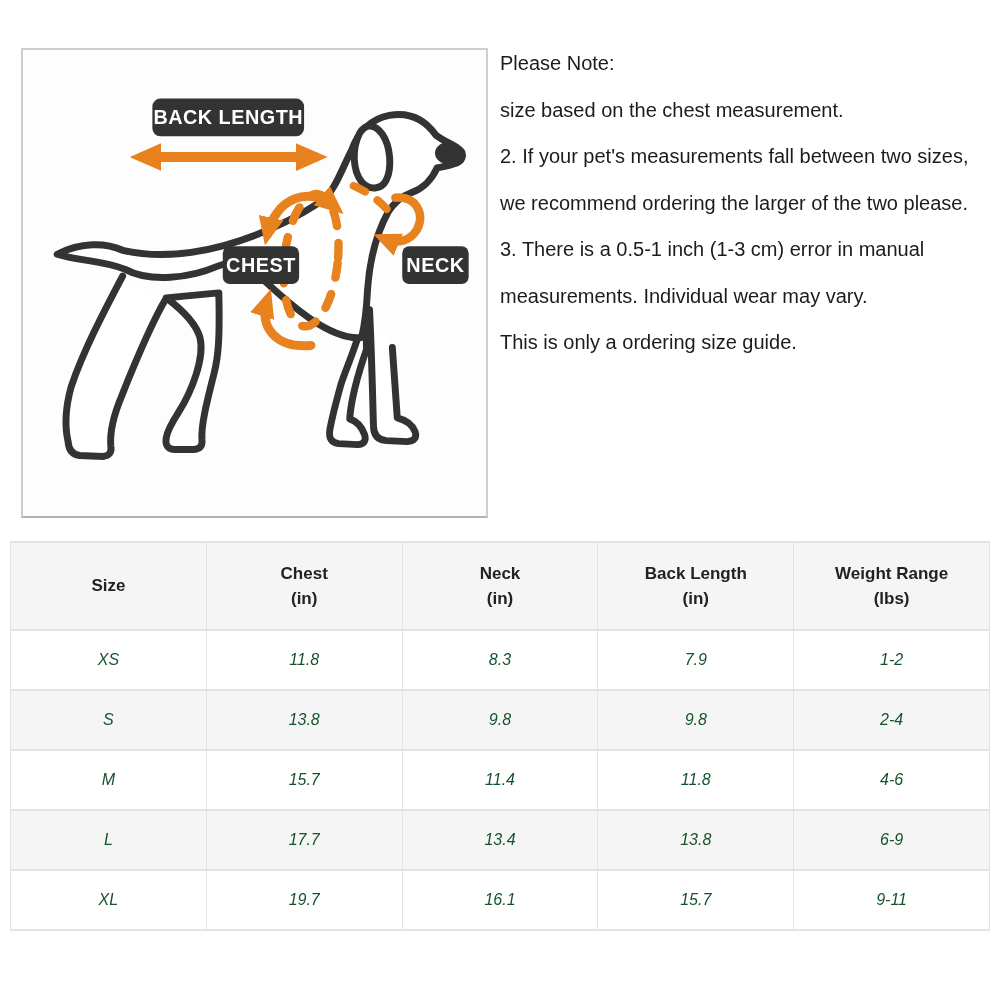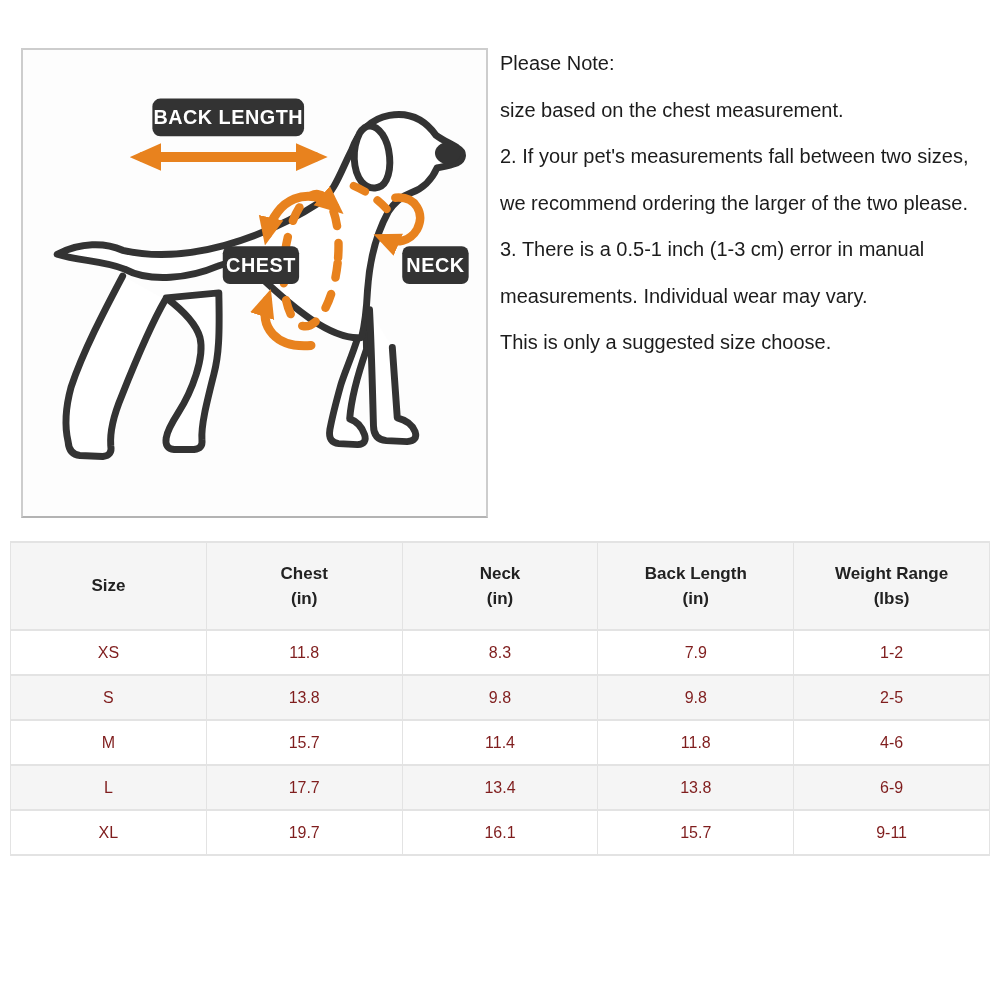--- a/index.html
+++ b/index.html
@@ -44,21 +44,21 @@
   }
   .size-chart th,.size-chart td{
     border:1px solid var(--table-border);
     border-top-width:2px;border-bottom-width:2px;
     text-align:center;vertical-align:middle;
   }
   .size-chart th{
     height:88px;background:var(--table-stripe);
     font-size:17px;font-weight:bold;color:#222;line-height:1.5;
   }
-  .size-chart td{height:45px;font-size:16px;color:#7f1d1d;background:#ffffff;}
+  .size-chart td{height:60px;font-size:16px;color:#14532d;background:#ffffff;font-style:italic;}
   .size-chart tbody tr:nth-child(even) td{background:var(--table-stripe);}
 </style>
 </head>
 <body>
 
 <div class="diagram-box">
   <svg viewBox="0 0 466 470" xmlns="http://www.w3.org/2000/svg">
     <defs>
       <marker id="ah" viewBox="0 0 10 10" refX="6" refY="5" markerWidth="3.2" markerHeight="3.2" orient="auto-start-reverse">
         <path d="M0,0.6 L10,5 L0,9.4 Z" class="o-fill"></path>
@@ -115,21 +115,21 @@
   </svg>
 </div>
 
 <section class="notes">
   <p>Please Note:</p>
   <p>size based on the chest measurement.</p>
   <p>2. If your pet's measurements fall between two sizes,</p>
   <p>we recommend ordering the larger of the two please.</p>
   <p>3. There is a 0.5-1 inch (1-3 cm) error in manual</p>
   <p>measurements. Individual wear may vary.</p>
-  <p>This is only a suggested size choose.</p>
+  <p>This is only a ordering size guide.</p>
 </section>
 
 <table class="size-chart">
   <thead>
     <tr>
         <th>Size</th>
         <th>Chest<br>(in)</th>
         <th>Neck<br>(in)</th>
         <th>Back Length<br>(in)</th>
         <th>Weight Range<br>(lbs)</th>
@@ -141,21 +141,21 @@
         <td>11.8</td>
         <td>8.3</td>
         <td>7.9</td>
         <td>1-2</td>
       </tr>
       <tr>
         <td>S</td>
         <td>13.8</td>
         <td>9.8</td>
         <td>9.8</td>
-        <td>2-5</td>
+        <td>2-4</td>
       </tr>
       <tr>
         <td>M</td>
         <td>15.7</td>
         <td>11.4</td>
         <td>11.8</td>
         <td>4-6</td>
       </tr>
       <tr>
         <td>L</td>

